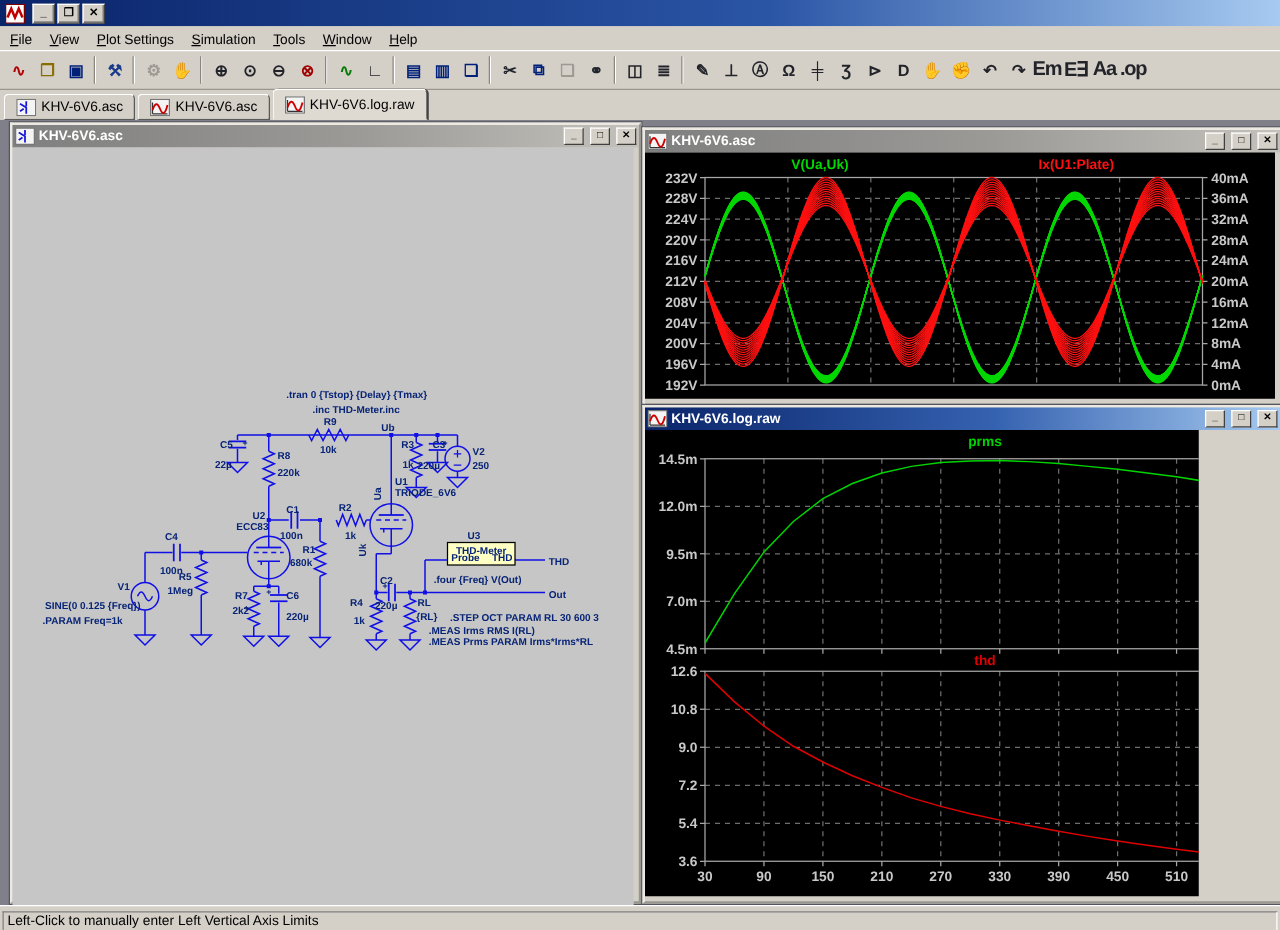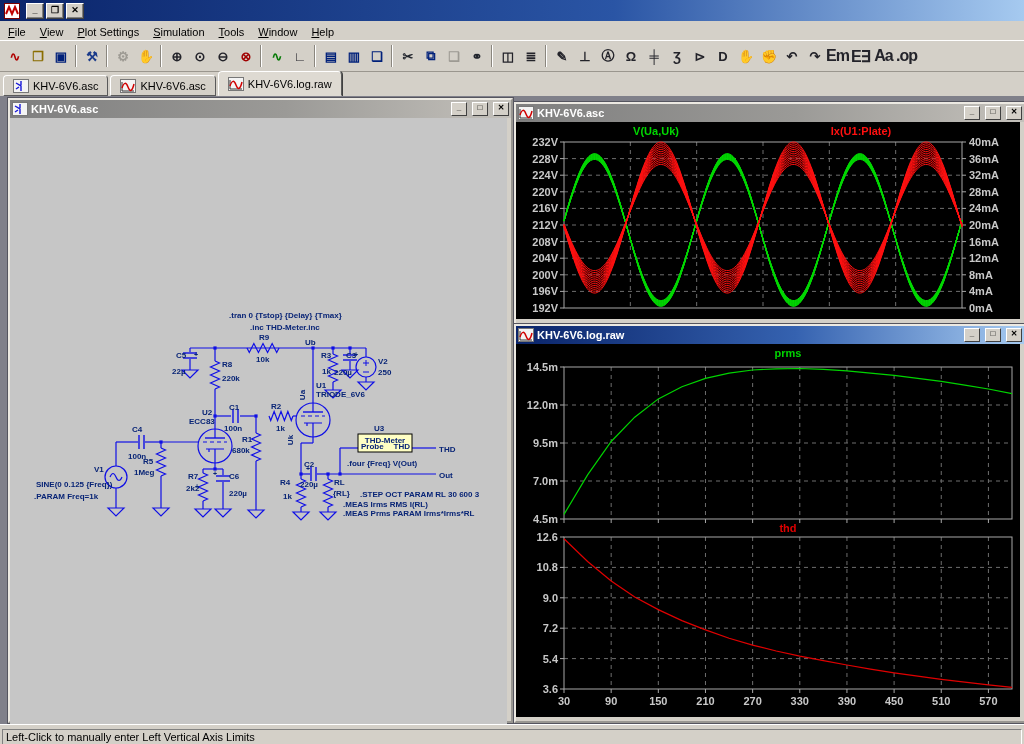--- a/index.html
+++ b/index.html
@@ -450,21 +450,21 @@
             <rect x="0.5" y="0.5" width="15" height="13" fill="#f4f4f4" stroke="#777"></rect>
             <path d="M2 12 H14 M2 12 V3" fill="none" stroke="#333" stroke-width="1"></path>
             <path d="M2 9 C4 3 6 3 8 8 S12 13 14 5" fill="none" stroke="#d00000" stroke-width="1.5"></path>
           </svg>
         </span>
       <span class="ct-text">KHV-6V6.log.raw</span>
       <span class="child-btn">_</span>
       <span class="child-btn">□</span>
       <span class="child-btn">✕</span>
     </div>
-    <div class="child-content plot-bg" style="width:504px;height:373px">
+    <div class="child-content plot-bg" style="width:443px;height:373px">
       <svg id="log-svg" width="504" height="373" viewBox="0 0 504 373">
           <text x="272" y="13" fill="#00d400" text-anchor="middle" font-size="11" font-weight="bold" font-family="&quot;Liberation Sans&quot;,sans-serif">prms</text>
           <line x1="44" y1="23" x2="48" y2="23" stroke="#a8a8a8"></line>
           <text x="42" y="27" fill="#c8c8c8" text-anchor="end" font-size="11" font-weight="bold" font-family="&quot;Liberation Sans&quot;,sans-serif">14.5m</text>
           <line x1="48" y1="61" x2="496" y2="61" stroke="#6e6e6e" stroke-width="1" stroke-dasharray="4,4"></line>
           <line x1="44" y1="61" x2="48" y2="61" stroke="#a8a8a8"></line>
           <text x="42" y="65" fill="#c8c8c8" text-anchor="end" font-size="11" font-weight="bold" font-family="&quot;Liberation Sans&quot;,sans-serif">12.0m</text>
           <line x1="48" y1="99" x2="496" y2="99" stroke="#6e6e6e" stroke-width="1" stroke-dasharray="4,4"></line>
           <line x1="44" y1="99" x2="48" y2="99" stroke="#a8a8a8"></line>
           <text x="42" y="103" fill="#c8c8c8" text-anchor="end" font-size="11" font-weight="bold" font-family="&quot;Liberation Sans&quot;,sans-serif">9.5m</text>

